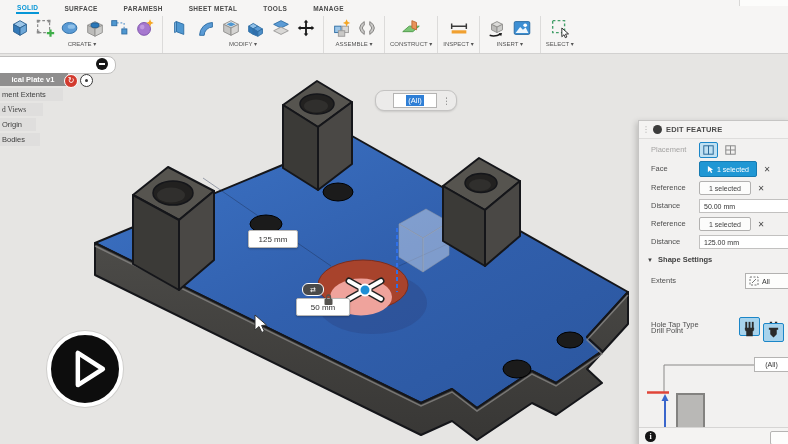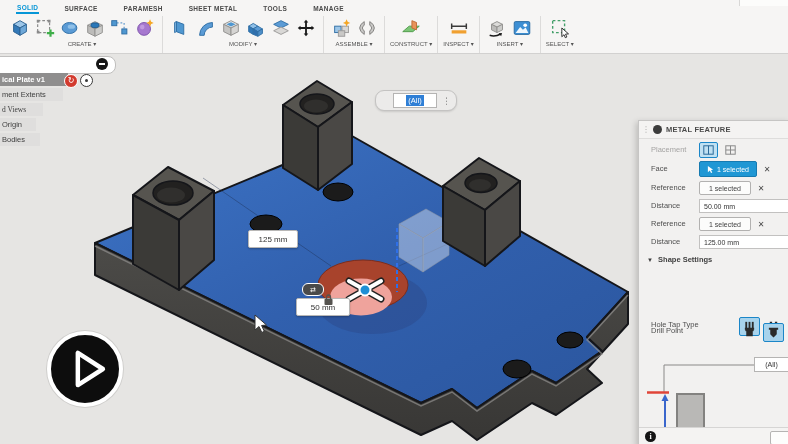--- a/index.html
+++ b/index.html
@@ -392,21 +392,21 @@
       </div>
 
     </div>
   </div>
   <div class="artifact"></div>
 
   <div class="searchpill"></div>
   <div class="searchdot">
       <i></i>
     </div>
-  <div class="bitem root" style="top:73px;width:62px;">
+  <div class="bitem root" style="top:73px;width:62px;justify-content:center;">
     <span>ical Plate v1</span>
   </div>
   <div class="rbadge">↻</div>
   <div class="targetico">
       <i></i>
     </div>
   <div class="bitem" style="top:88px;width:57px;">
     <span>ment Extents</span>
   </div>
   <div class="bitem" style="top:103px;width:37px;font-family:Liberation Serif, serif;">
@@ -444,21 +444,21 @@
   <div class="play">
     <svg width="68" height="68" viewBox="0 0 76 76">
       <polygon points="30,20 30,56 58,38" fill="none" stroke="#fff" stroke-width="5" stroke-linejoin="round"></polygon>
     </svg>
   </div>
 
   <div class="dialog">
     <div class="dlghead">
       <span class="grip">⋮</span>
       <span class="dlgico"></span>
-      <span class="dlgtitle">METAL FEATURE</span>
+      <span class="dlgtitle">EDIT FEATURE</span>
     </div>
 
     <div class="drow" style="top:21px;">
       <span class="dlabel dim">Placement</span>
       <span class="pbtn sel" style="left:60px;">
         <svg width="11" height="10" viewBox="0 0 11 10">
             <rect x="0.8" y="0.8" width="9.4" height="8.4" fill="none" stroke="currentColor"></rect>
             <line x1="5.5" y1="0.8" x2="5.5" y2="9.2" stroke="currentColor"></line>
           </svg>
       </span>
@@ -502,20 +502,30 @@
     <div class="drow" style="top:113px;">
       <span class="dlabel">Distance</span>
       <span class="dinput">125.00 mm</span>
     </div>
 
     <div class="secthead" style="top:134px;">
       <span class="car">▼</span>
       <span>Shape Settings</span>
     </div>
 
+    <div class="drow" style="top:152px;">
+      <span class="dlabel">Extents</span>
+      <span class="extbtn">
+        <svg width="10" height="10" viewBox="0 0 10 10">
+          <rect x="1" y="1" width="8" height="8" fill="none" stroke="#777" stroke-dasharray="2,1.5"></rect>
+          <line x1="3" y1="7" x2="7" y2="3" stroke="#777"></line>
+          </svg>
+        <span>All</span>
+      </span>
+    </div>
 
 
     <div class="drow" style="top:196px;height:18px;">
       <span class="dlabel">Hole Tap Type</span>
       <span class="holebtn sel" style="left:100px;">
         <svg width="13" height="13" viewBox="0 0 14 14">
             <rect x="2.5" y="2" width="2" height="10" fill="#2b2b2b"></rect>
             <rect x="6" y="2" width="2" height="10" fill="#2b2b2b"></rect>
             <rect x="9.5" y="2" width="2" height="10" fill="#2b2b2b"></rect>
           </svg>

